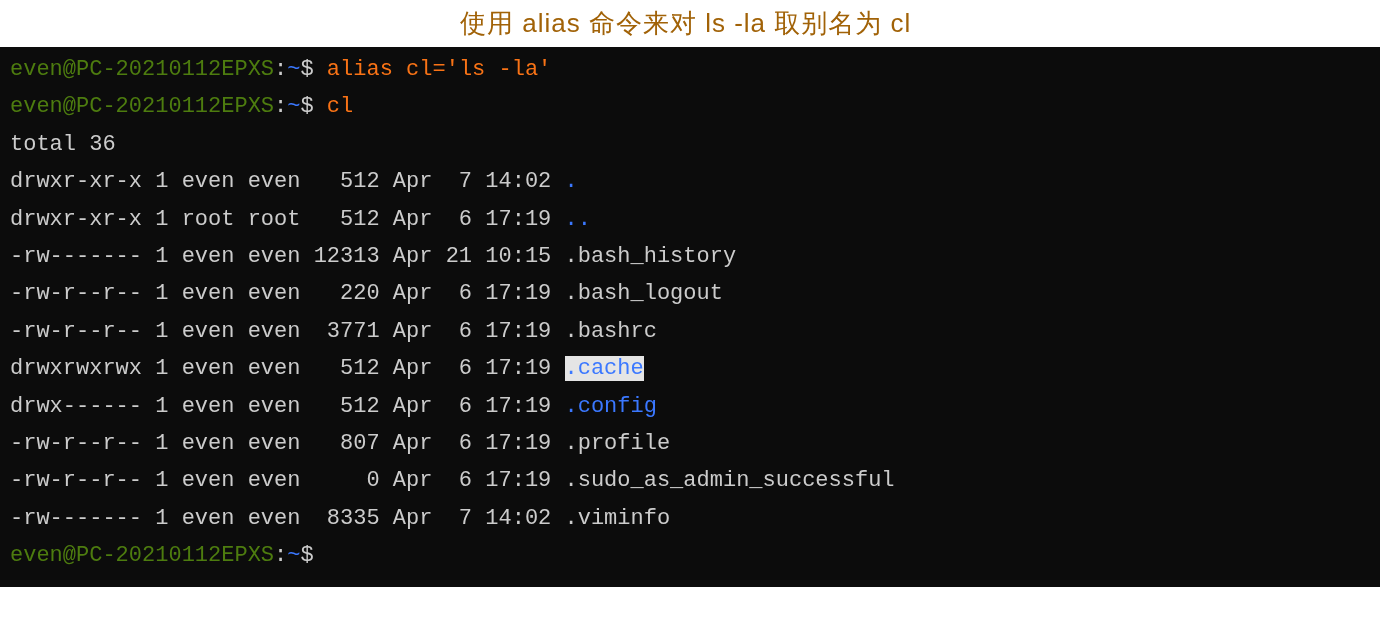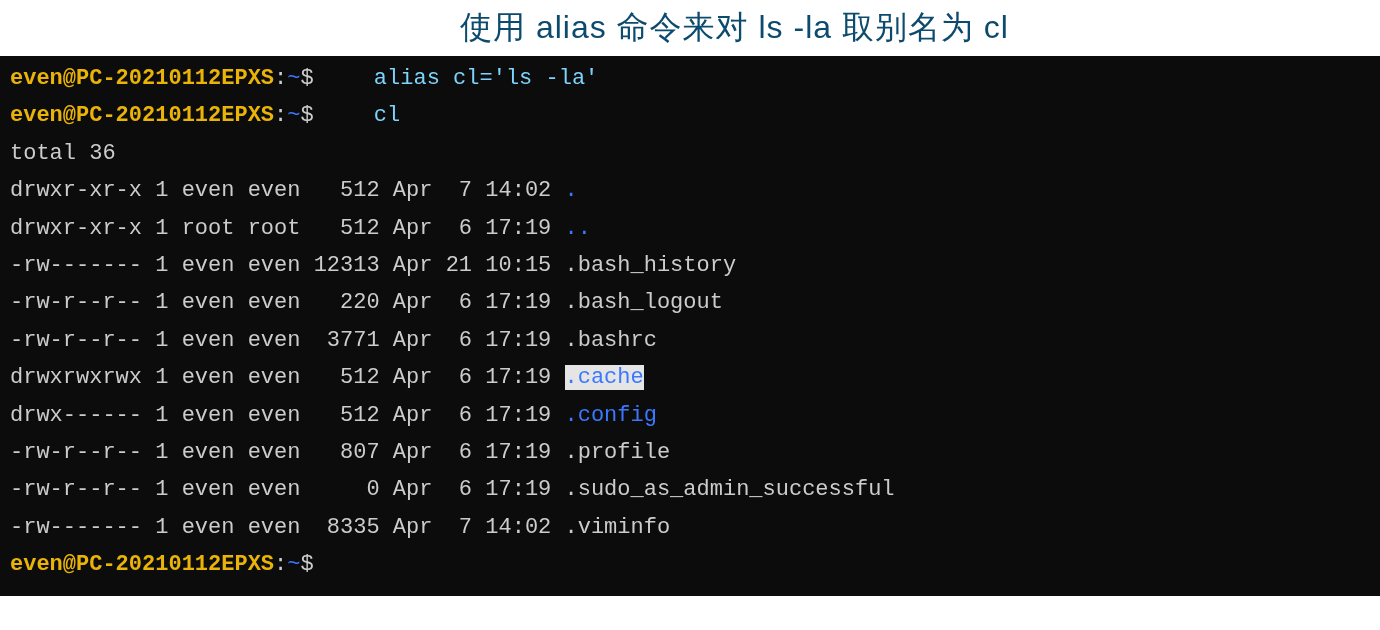--- a/index.html
+++ b/index.html
@@ -9,42 +9,40 @@
   }
   body {
     font-family: "Consolas", "Monaco", "Courier New", monospace;
     font-size: 22px;
     background: #ffffff;
     width: 1380px;
     height: 630px;
     overflow: hidden;
   }
   .annotation {
-    color: #0c4a6e;
+    color: #a16207;
     font-family: "Microsoft YaHei", "SimSun", sans-serif;
-    font-size: 32px;
+    font-size: 26px;
     padding: 6px 12px 6px 460px;
     letter-spacing: 1px;
   }
   .terminal {
     background: #0c0c0c;
     color: #cccccc;
     padding: 4px 10px;
     line-height: 1.7;
     font-size: 22px;
     min-height: 540px;
     white-space: pre;
   }
   .prompt-user {
-    color: #eab308;
-    font-weight: bold;
+    color: #4d7c0f;
   }
   .cmd-text {
-    color: #7dd3fc;
-    margin-left: 47px;
+    color: #f97316;
   }
   .dir-blue {
     color: #3b78ff;
   }
   .sticky-highlight {
     background: #e5e5e5;
     color: #3b78ff;
   }
   .line {
     display: block;

